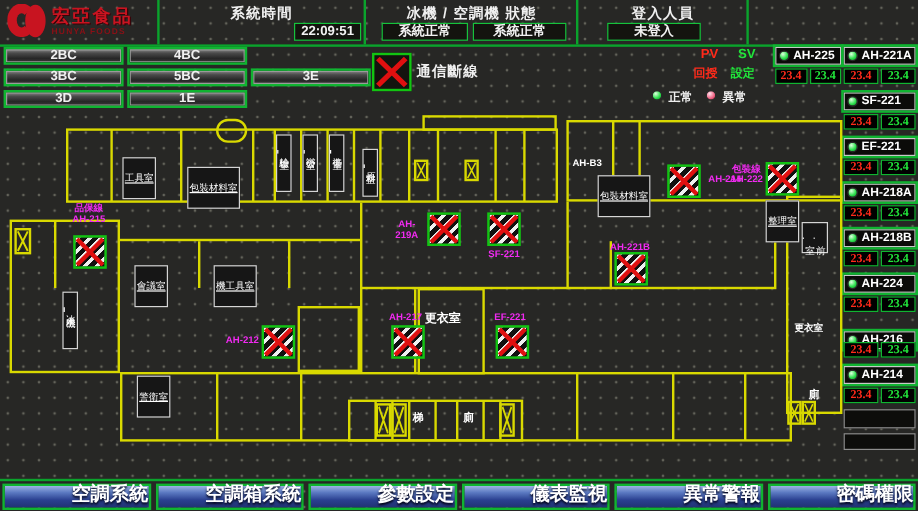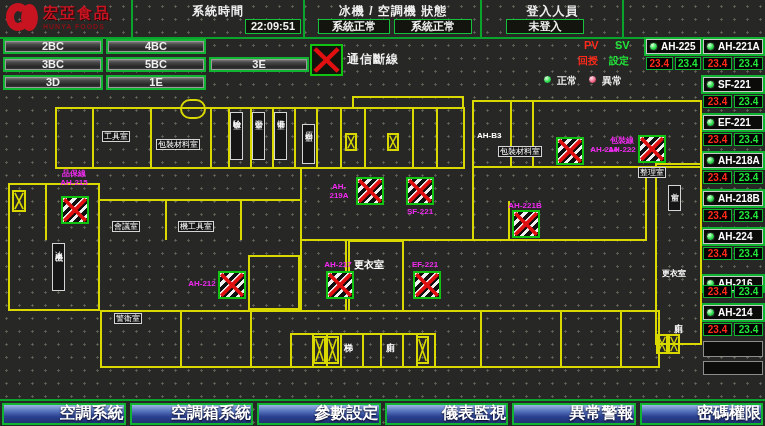--- a/index.html
+++ b/index.html
@@ -21,29 +21,29 @@
   .floorbtn{position:absolute;width:100px;height:15px;
             background:linear-gradient(180deg,#8a8a8a 0%,#4a4a4a 30%,#262626 70%,#3a3a3a 100%);
             border:2px solid #10b431;box-shadow:inset 0 0 0 1px #9a9a9a;
             color:#f0f0f0;font-size:11px;font-weight:bold;text-align:center;line-height:10px;cursor:pointer;}
   .unit{position:absolute;height:15px;background:#0b0b09;border:1px solid #c8c8c8;outline:2px solid #10b431;
         display:flex;align-items:center;gap:3px;padding-left:2px;color:#fff;font-size:10px;font-weight:bold;cursor:pointer;}
   .led{width:9px;height:9px;border-radius:50%;border:1px solid #2a2a2a;flex:0 0 auto;
        background:radial-gradient(circle at 35% 30%,#dfffdf 0%,#2ee04e 55%,#0a7d22 100%);}
   .led.pink{background:radial-gradient(circle at 35% 30%,#ffe0ea 0%,#f06a8a 55%,#b01535 100%);}
   .vals{position:absolute;height:13px;display:flex;gap:2px;}
-  .vals span{flex:1;background:#000;border:1px solid #10b431;font-family:Liberation Sans, sans-serif;
+  .vals span{flex:1;background:#000;border:1px solid #10b431;font-family:Liberation Serif, serif;
              font-size:10px;font-weight:bold;text-align:center;line-height:11px;}
   .pvv{color:#ff2a1a;}.svv{color:#21e53a;}
   .emptyslot{position:absolute;background:#0d0d0b;border:1px solid #8d8d8d;}
   .roomb{position:absolute;border:2px solid #d9d900;}
   .wv{position:absolute;width:2px;background:#d9d900;}
   .wh{position:absolute;height:2px;background:#d9d900;}
   .wlabel{position:absolute;color:#fff;font-size:8px;line-height:9px;background:#161616;
-          border:1px solid #d5d5d5;padding:0 1px;white-space:nowrap;}
+          border:1px solid #d5d5d5;padding:12px 1px;white-space:nowrap;text-decoration:underline;}
   .wtext{position:absolute;color:#fff;font-size:9px;font-weight:bold;white-space:nowrap;}
   .vtext{writing-mode:vertical-rl;letter-spacing:1px;white-space:normal;}
   .mlabel{position:absolute;color:#f12af1;font-size:8px;font-weight:bold;line-height:9px;text-align:center;}
   .ofl{position:absolute;width:28px;height:28px;border:2px solid #12c412;
        background:repeating-linear-gradient(135deg,#f0f0f0 0 3px,#101010 3px 7px);cursor:pointer;}
   .ofl svg,.xsym svg,.legendx svg{position:absolute;left:0;top:0;width:100%;height:100%;}
   .xsym{position:absolute;border:2px solid #d9d900;}
   .legendx{position:absolute;border:2px solid #12c412;background:#14140f;}
   .nav{position:absolute;left:0;top:402px;width:765px;height:24px;display:flex;gap:4px;padding:1px 2px;}
   .navbtn{flex:1;background:linear-gradient(180deg,#9db4e4 0%,#5c7ac2 30%,#2a4090 65%,#203273 100%);

